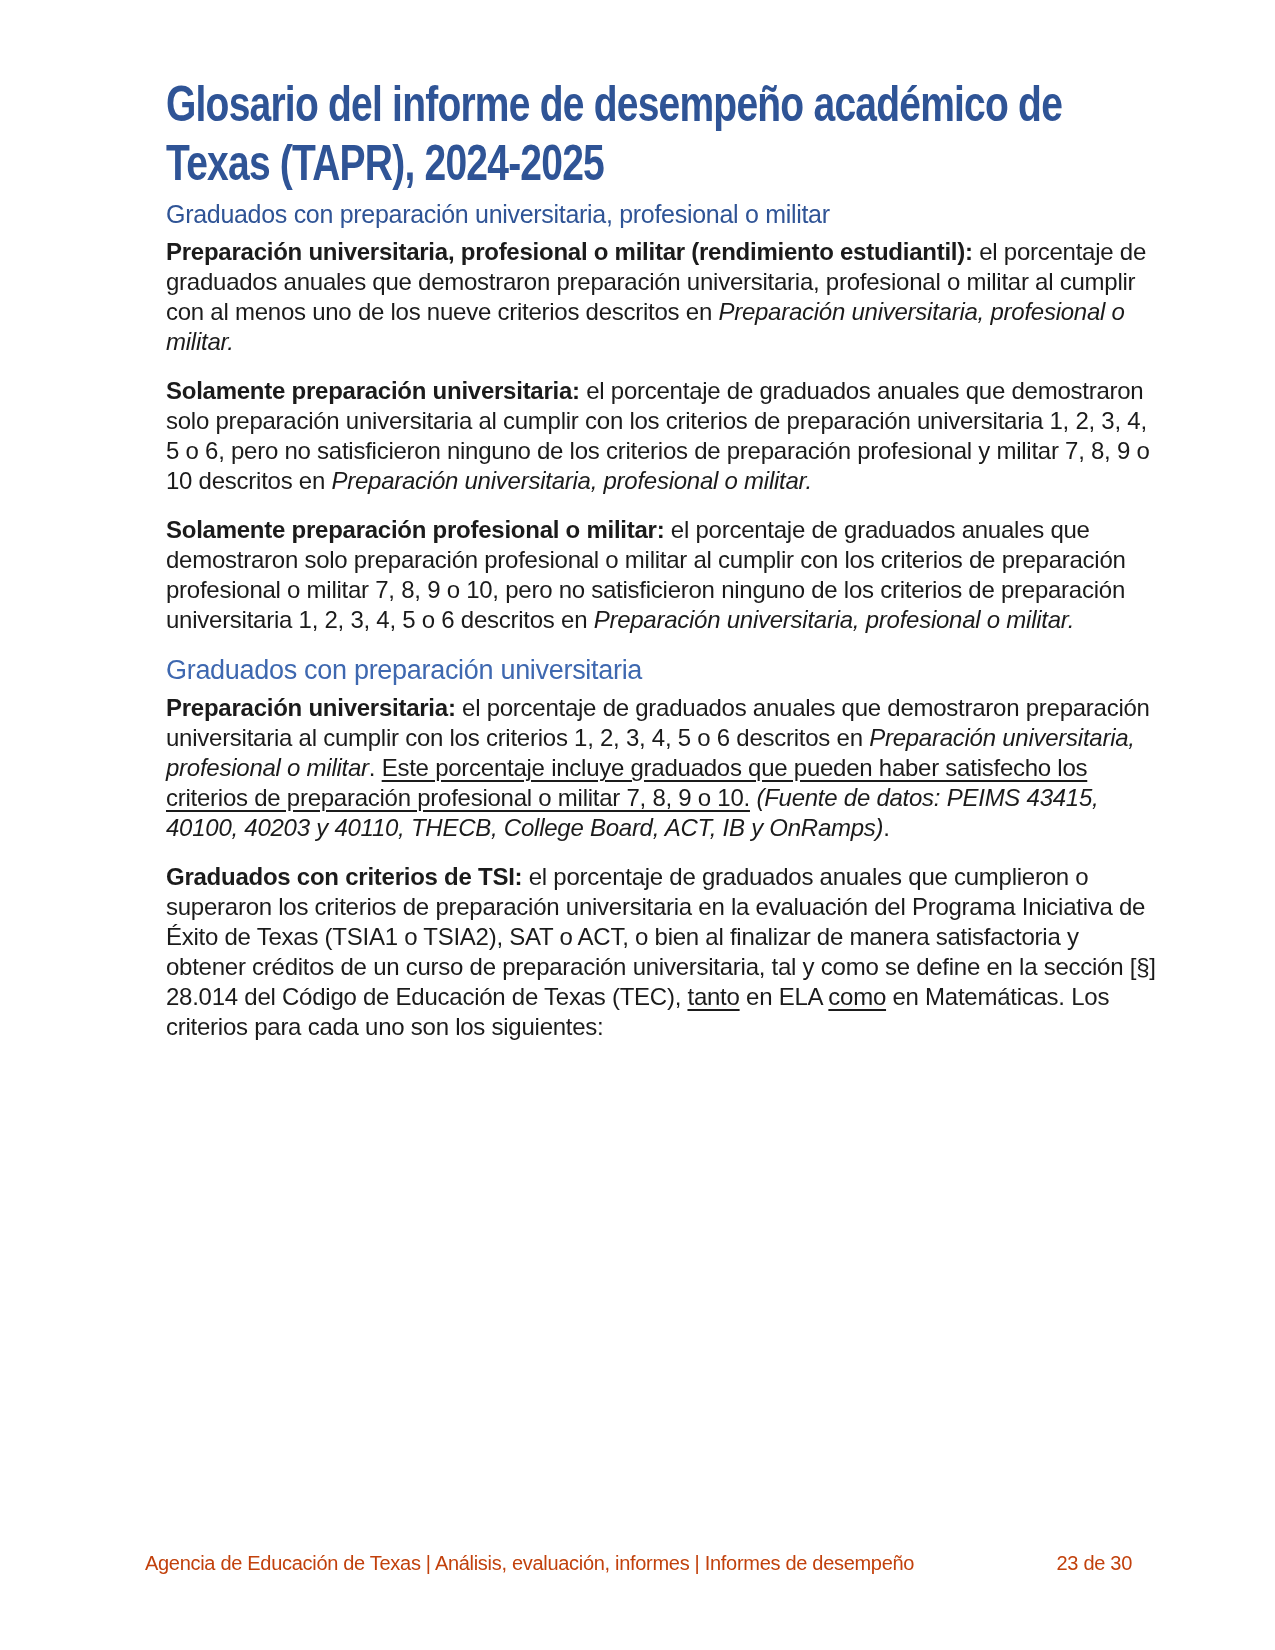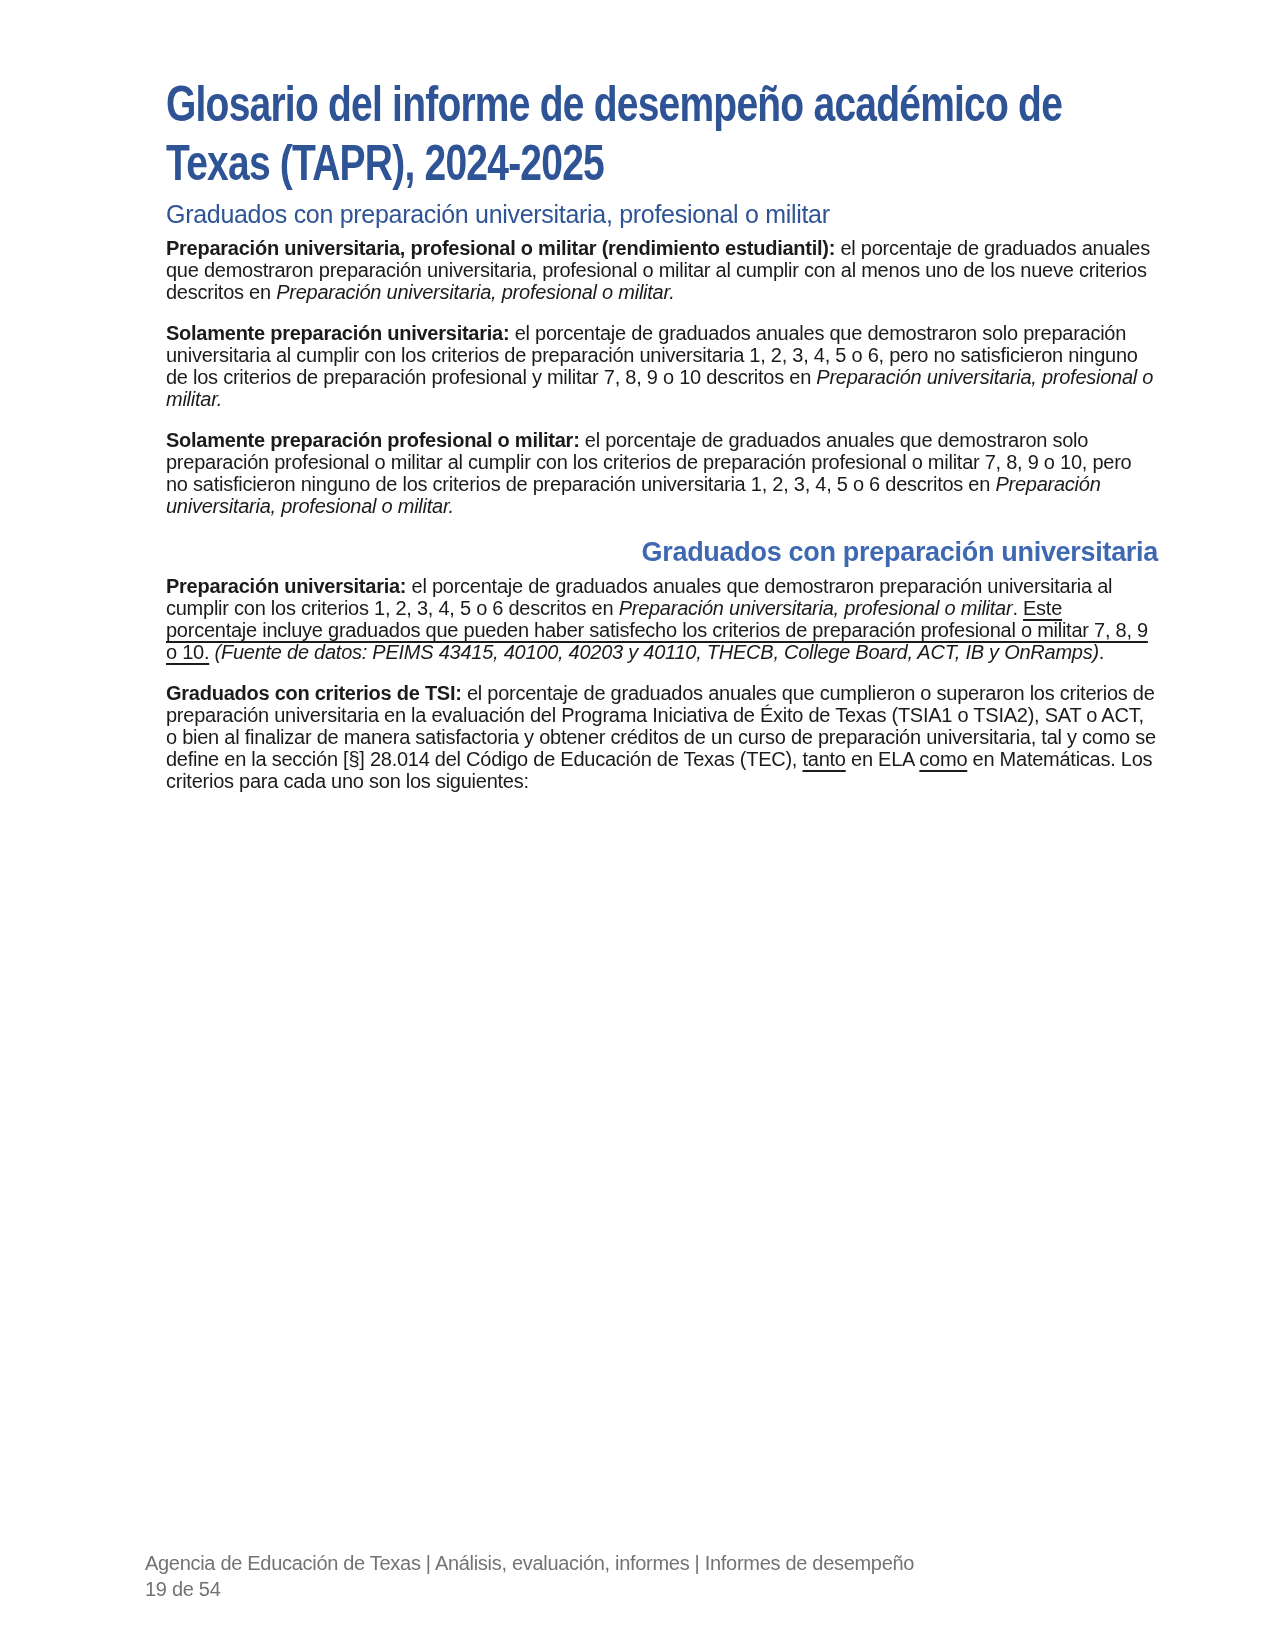--- a/index.html
+++ b/index.html
@@ -41,51 +41,49 @@
     font-size: 25px;
     line-height: 30px;
     font-weight: normal;
     color: var(--heading-color, #2F5496);
     letter-spacing: -0.3px;
   }
   .heading-light {
     margin: 2px 0 6px 0;
     font-size: 27px;
     line-height: 33px;
-    font-weight: bold;
+    font-weight: normal;
     color: var(--subheading-color, #3E68B0);
     letter-spacing: -0.3px;
-    text-align: right;
   }
   p.body-para {
     margin: 0 0 19px 0;
-    font-size: 20px;
-    line-height: 22px;
+    font-size: 24px;
+    line-height: 30px;
     letter-spacing: -0.25px;
     text-align: left;
   }
   p.body-para span.b { font-weight: bold; }
   p.body-para span.i { font-style: italic; }
   p.body-para span.u {
     text-decoration: underline;
     text-decoration-thickness: 1.5px;
     text-underline-offset: 4px;
   }
   .page-footer {
     position: absolute;
     left: 145px;
     right: 143px;
     top: 1550px;
     display: flex;
     justify-content: space-between;
     font-size: 20px;
     line-height: 26px;
     letter-spacing: -0.3px;
-    color: #737373;
-    flex-direction: column;
+    color: #c2410c;
   }
 </style>
 </head>
 <body>
 
 <div class="page">
   <div class="content">
 
     <h1 class="doc-title">
       <span class="title-line">Glosario del informe de desempeño académico de</span>
@@ -103,15 +101,15 @@
     <h3 class="heading-light">Graduados con preparación universitaria</h3>
 
     <p class="body-para"><span class="b">Preparación universitaria:</span><span> el porcentaje de graduados anuales que demostraron preparación universitaria al cumplir con los criterios 1, 2, 3, 4, 5 o 6 descritos en </span><span class="i">Preparación universitaria, profesional o militar</span><span>. </span><span class="u">Este porcentaje incluye graduados que pueden haber satisfecho los criterios de preparación profesional o militar 7, 8, 9 o 10.</span><span> </span><span class="i">(Fuente de datos: PEIMS 43415, 40100, 40203 y 40110, THECB, College Board, ACT, IB y OnRamps)</span><span>.</span></p>
 
     <p class="body-para"><span class="b">Graduados con criterios de TSI:</span><span> el porcentaje de graduados anuales que cumplieron o superaron los criterios de preparación universitaria en la evaluación del Programa Iniciativa de Éxito de Texas (TSIA1 o TSIA2), SAT o ACT, o bien al finalizar de manera satisfactoria y obtener créditos de un curso de preparación universitaria, tal y como se define en la sección [§] 28.014 del Código de Educación de Texas (TEC), </span><span class="u">tanto</span><span> en ELA </span><span class="u">como</span><span> en Matemáticas. Los criterios para cada uno son los siguientes:</span></p>
 
   </div>
 
   <div class="page-footer">
     <span>Agencia de Educación de Texas | Análisis, evaluación, informes | Informes de desempeño</span>
-    <span>19 de 54</span>
+    <span>23 de 30</span>
   </div>
 </div>
 
 </body></html>

